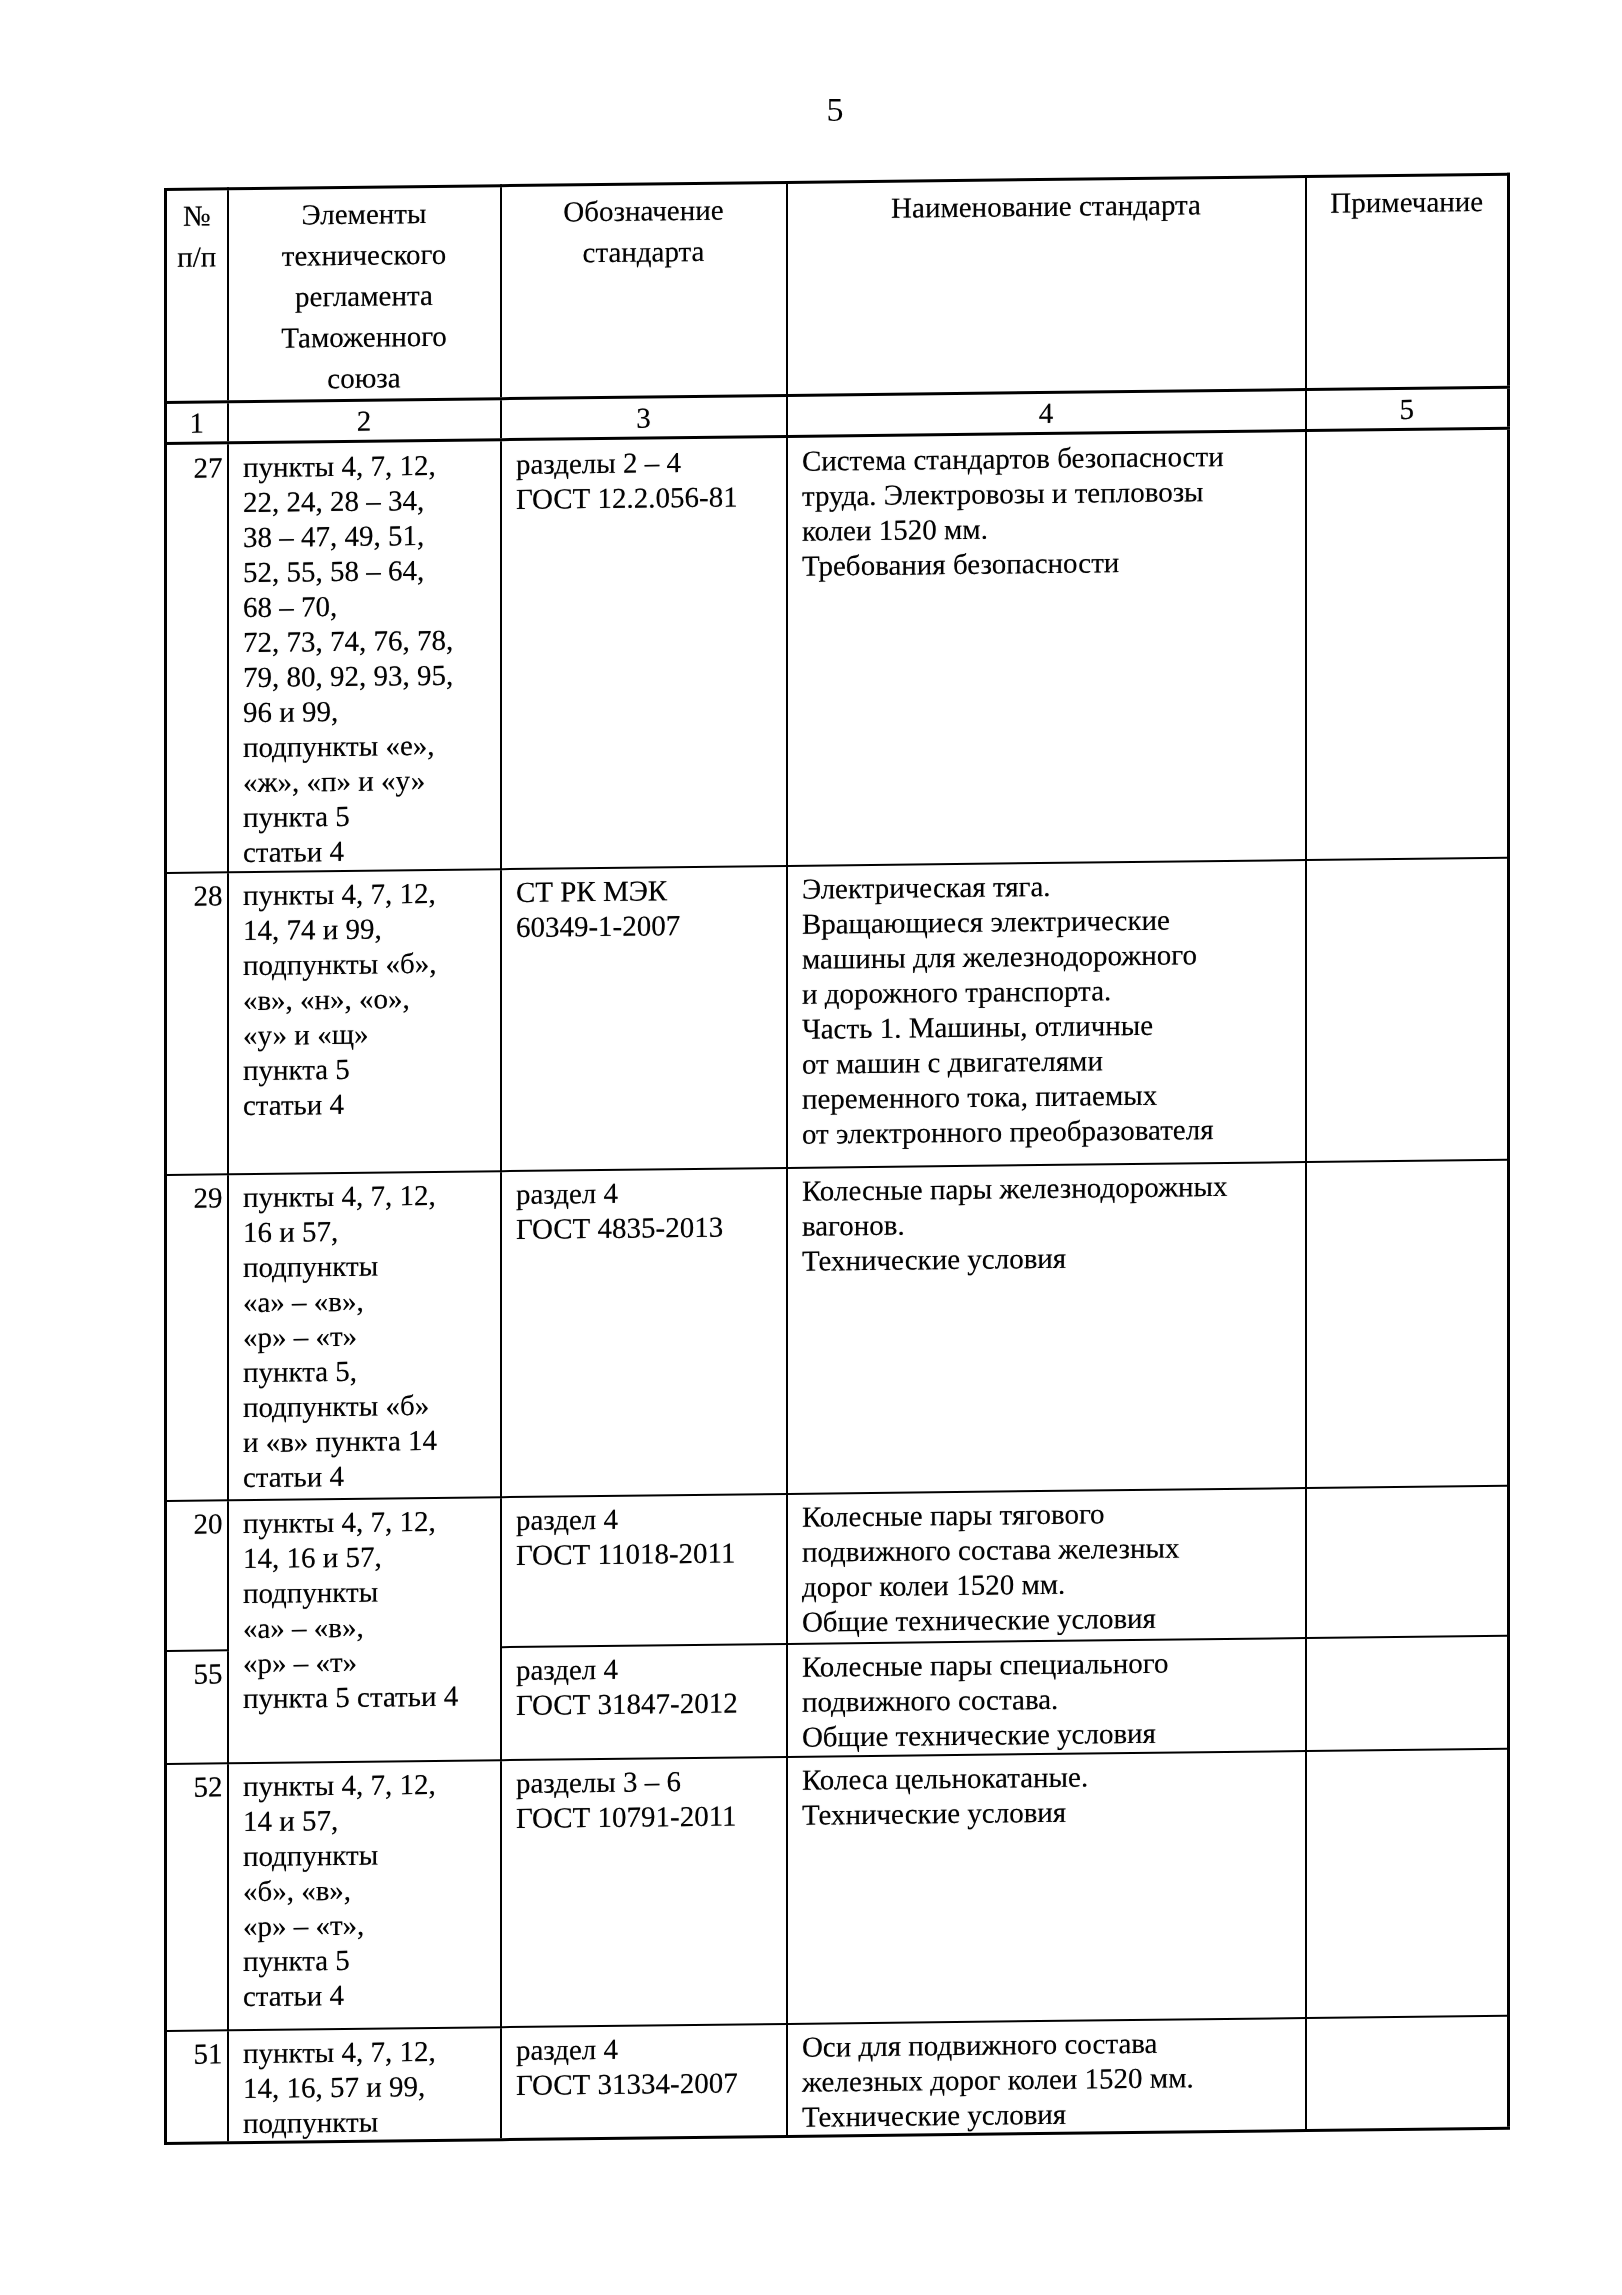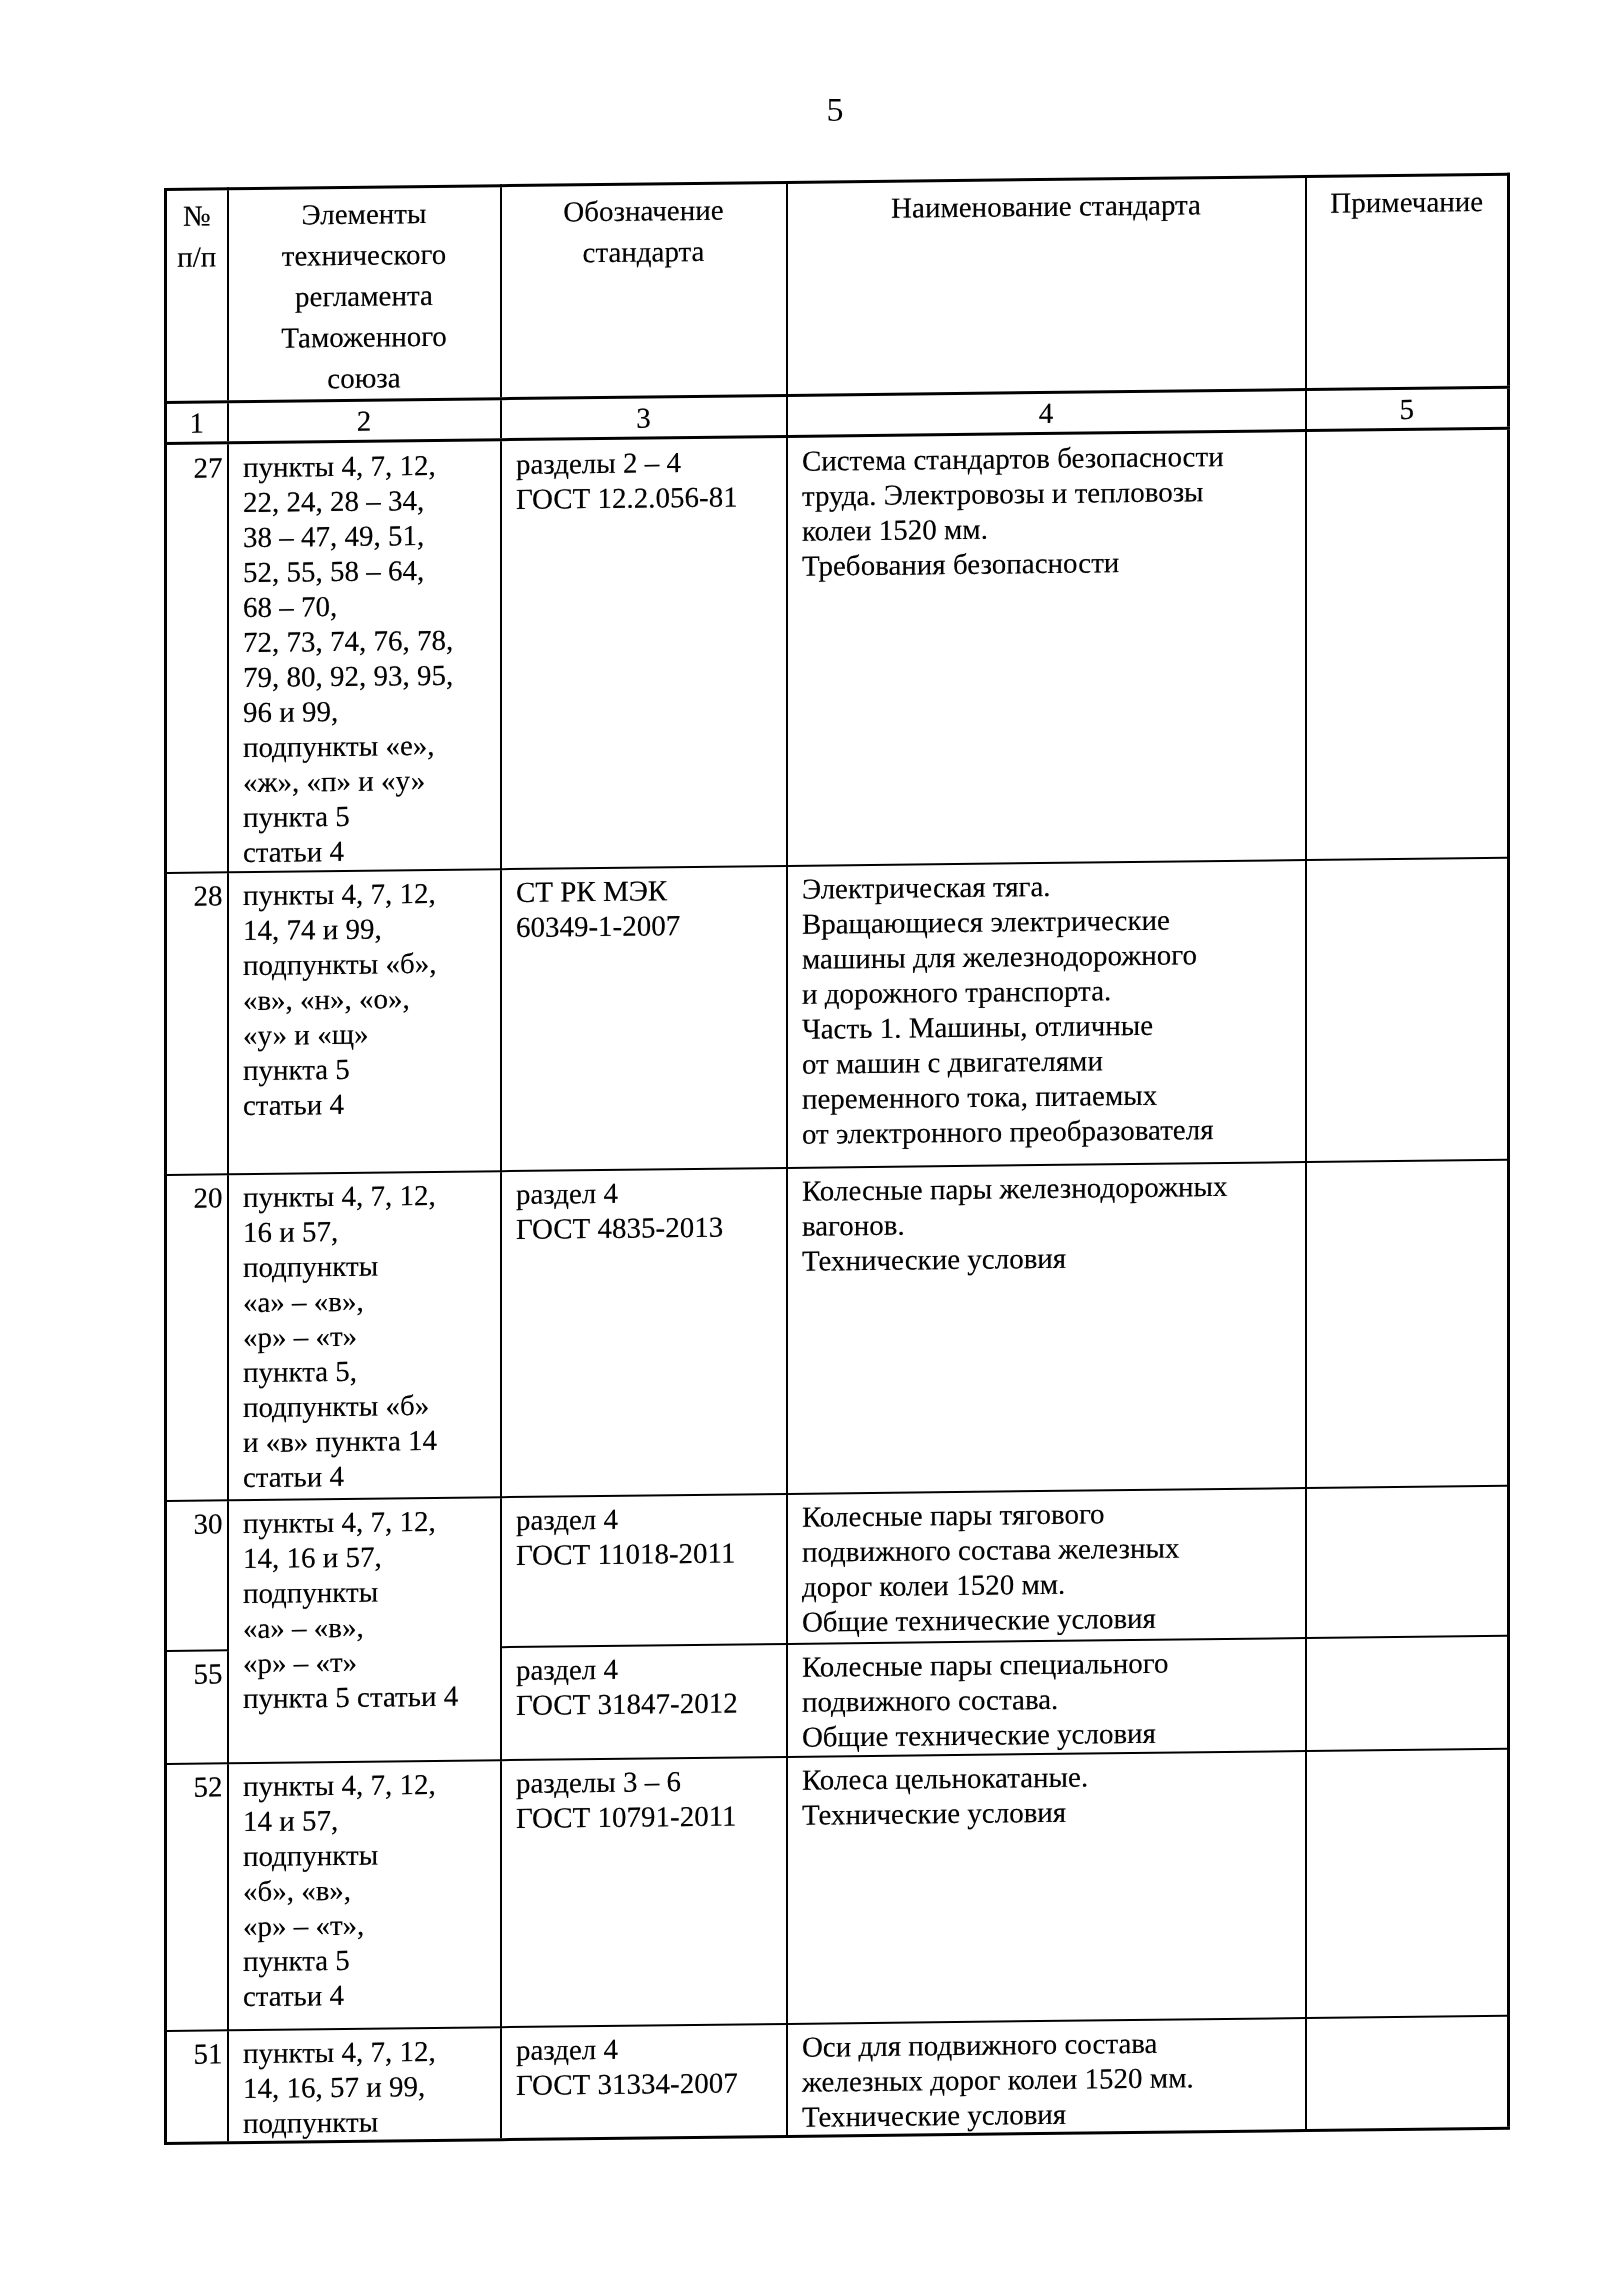--- a/index.html
+++ b/index.html
@@ -154,40 +154,40 @@
 машины для железнодорожного
 и дорожного транспорта.
 Часть 1. Машины, отличные
 от машин с двигателями
 переменного тока, питаемых
 от электронного преобразователя</td>
         <td></td>
       </tr>
 
       <tr style="height:326px">
-        <td class="num-cell">20</td>
+        <td class="num-cell">29</td>
         <td>пункты 4, 7, 12,
 16 и 57,
 подпункты
 «а» – «в»,
 «р» – «т»
 пункта 5,
 подпункты «б»
 и «в» пункта 14
 статьи 4</td>
         <td>раздел 4
 ГОСТ 4835-2013</td>
         <td>Колесные пары железнодорожных
 вагонов.
 Технические условия</td>
         <td></td>
       </tr>
 
       <tr style="height:150px">
-        <td class="num-cell">30</td>
+        <td class="num-cell">20</td>
         <td class="merged-cell" rowspan="2">пункты 4, 7, 12,
 14, 16 и 57,
 подпункты
 «а» – «в»,
 «р» – «т»
 пункта 5 статьи 4</td>
         <td>раздел 4
 ГОСТ 11018-2011</td>
         <td>Колесные пары тягового
 подвижного состава железных

